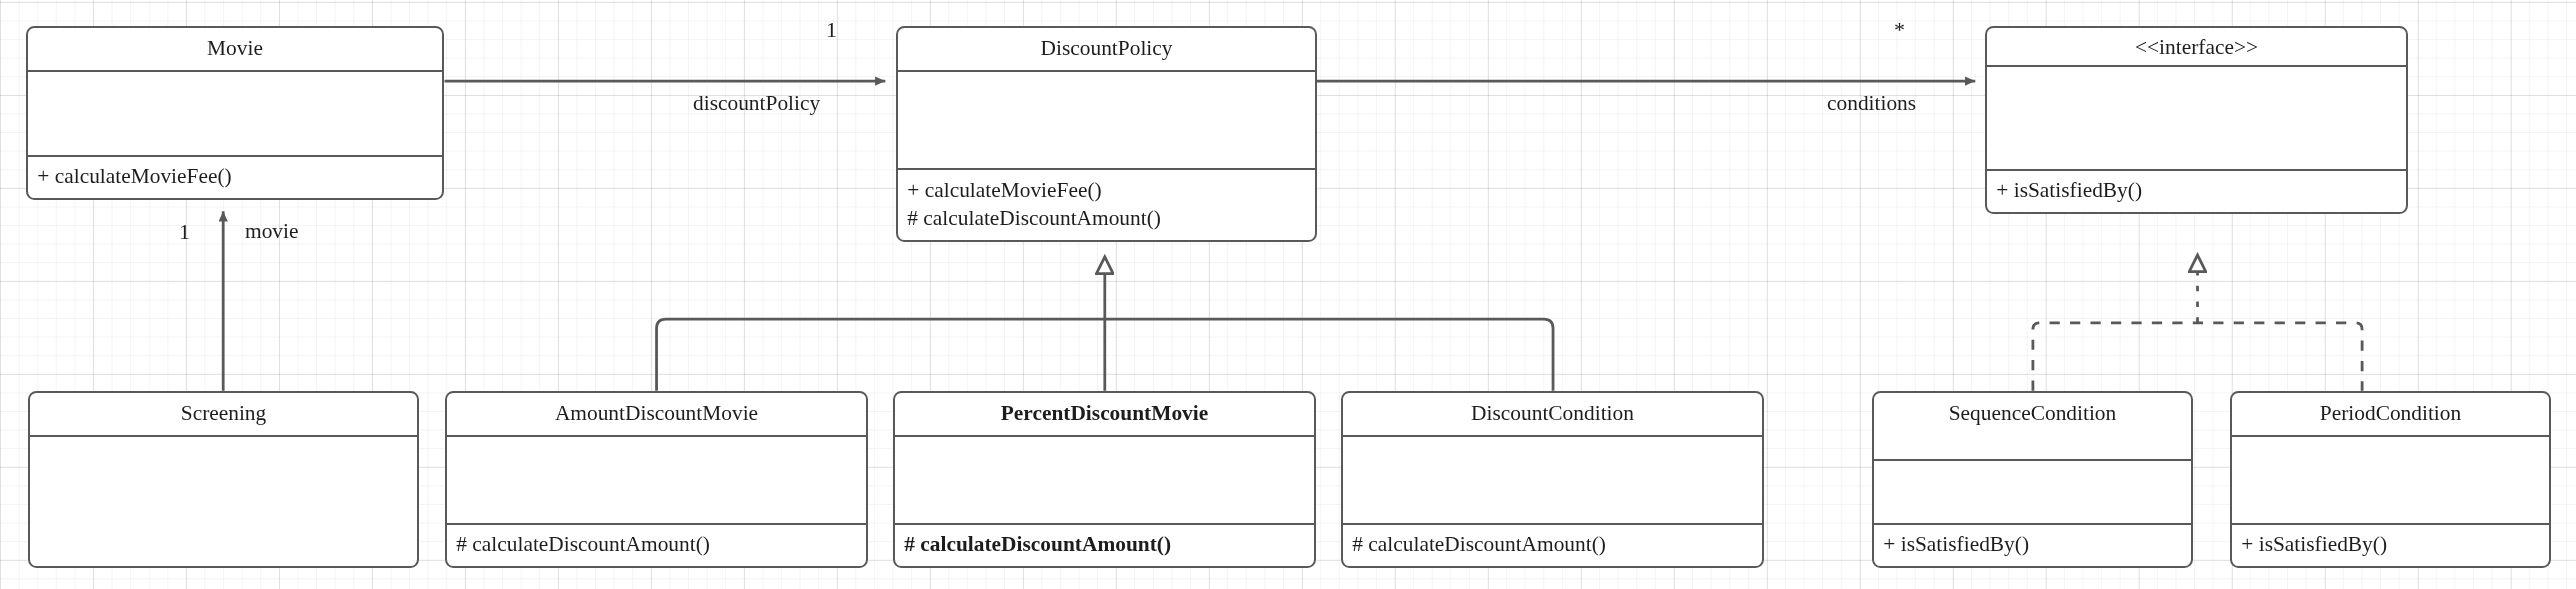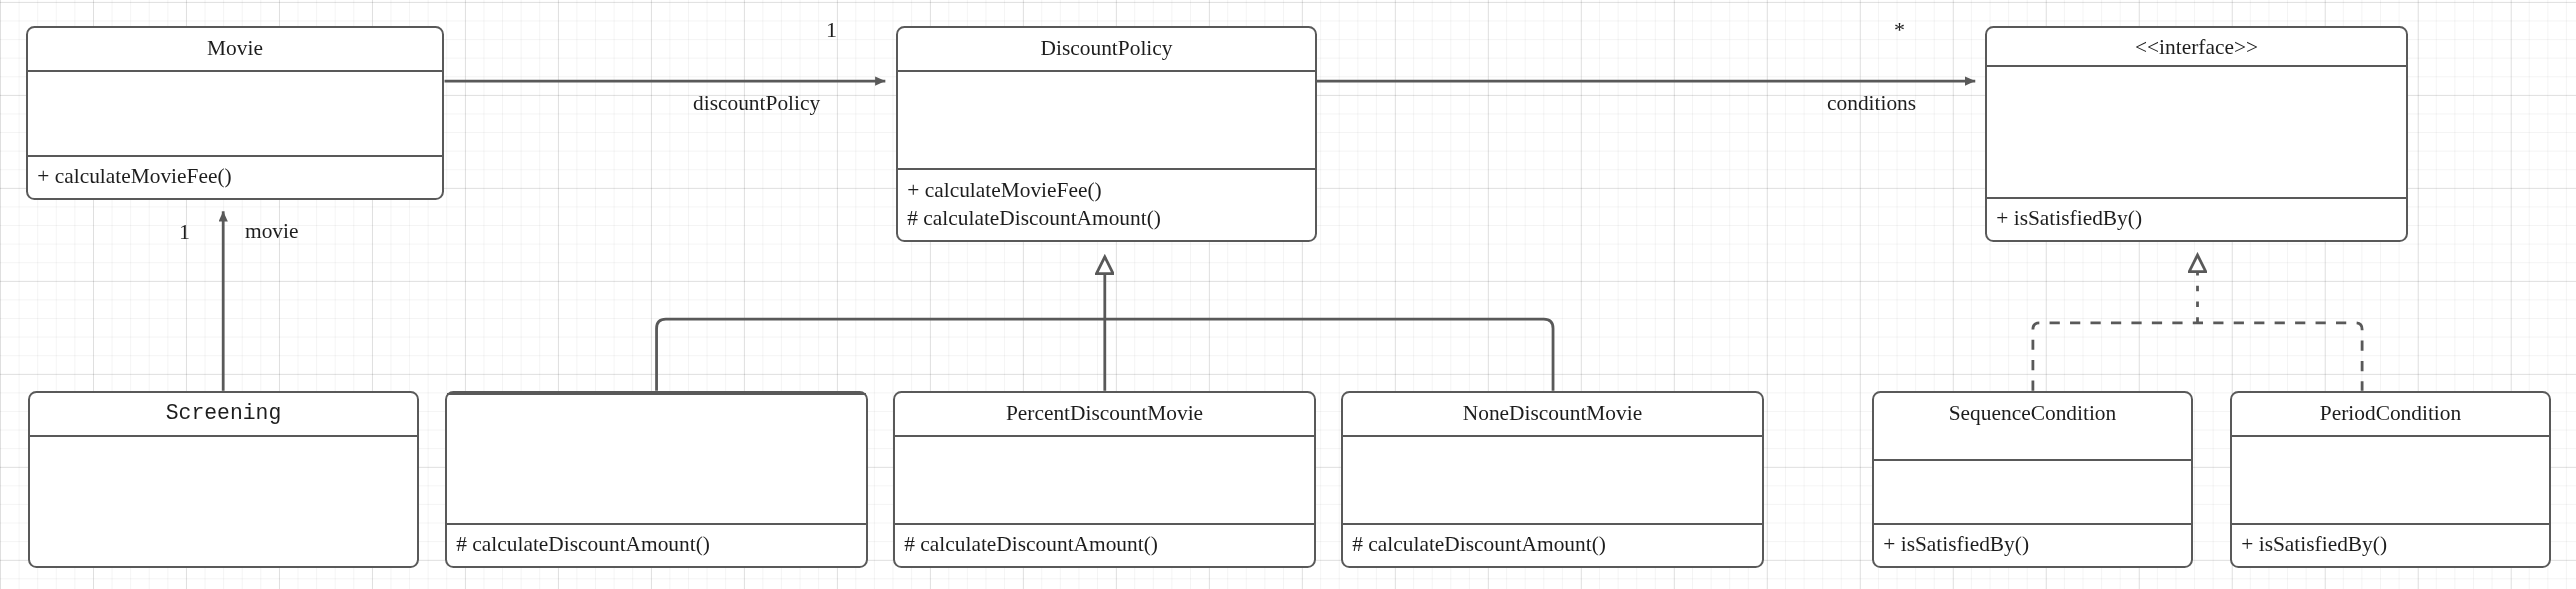--- a/index.html
+++ b/index.html
@@ -147,52 +147,53 @@
 
   <div class="uml-class" style="left:896px; top:26px; width:421px; height:216px;">
     <div class="uml-name">DiscountPolicy</div>
     <div class="uml-attrs"></div>
     <div class="uml-ops">
       <div class="uml-op">+ calculateMovieFee()</div>
       <div class="uml-op"># calculateDiscountAmount()</div>
     </div>
   </div>
 
-  <div class="uml-class" style="left:1985px; top:26px; width:423px; height:216px;">
+  <div class="uml-class" style="left:1985px; top:26px; width:423px; height:188px;">
     <div class="uml-name two-line">
       <div>&lt;&lt;interface&gt;&gt;</div>
     </div>
     <div class="uml-attrs"></div>
     <div class="uml-ops">
       <div class="uml-op">+ isSatisfiedBy()</div>
     </div>
   </div>
 
-  <div class="uml-class" style="left:28px; top:391px; width:391px; height:177px;font-family:Liberation Mono, monospace;">
+  <div class="uml-class" style="left:28px; top:391px; width:391px; height:177px;">
     <div class="uml-name">Screening</div>
     <div class="uml-attrs"></div>
   </div>
 
   <div class="uml-class" style="left:445px; top:391px; width:423px; height:177px;">
-    <div class="uml-attrs"></div>
-    <div class="uml-ops">
-      <div class="uml-op"># calculateDiscountAmount()</div>
-    </div>
-  </div>
-
-  <div class="uml-class" style="left:893px; top:391px; width:423px; height:177px;">
+    <div class="uml-name">AmountDiscountMovie</div>
+    <div class="uml-attrs"></div>
+    <div class="uml-ops">
+      <div class="uml-op"># calculateDiscountAmount()</div>
+    </div>
+  </div>
+
+  <div class="uml-class" style="left:893px; top:391px; width:423px; height:177px;font-weight:bold;">
     <div class="uml-name">PercentDiscountMovie</div>
     <div class="uml-attrs"></div>
     <div class="uml-ops">
       <div class="uml-op"># calculateDiscountAmount()</div>
     </div>
   </div>
 
   <div class="uml-class" style="left:1341px; top:391px; width:423px; height:177px;">
-    <div class="uml-name">NoneDiscountMovie</div>
+    <div class="uml-name">DiscountCondition</div>
     <div class="uml-attrs"></div>
     <div class="uml-ops">
       <div class="uml-op"># calculateDiscountAmount()</div>
     </div>
   </div>
 
   <div class="uml-class" style="left:1872px; top:391px; width:321px; height:177px;gap:32px;">
     <div class="uml-name">SequenceCondition</div>
     <div class="uml-attrs"></div>
     <div class="uml-ops">

